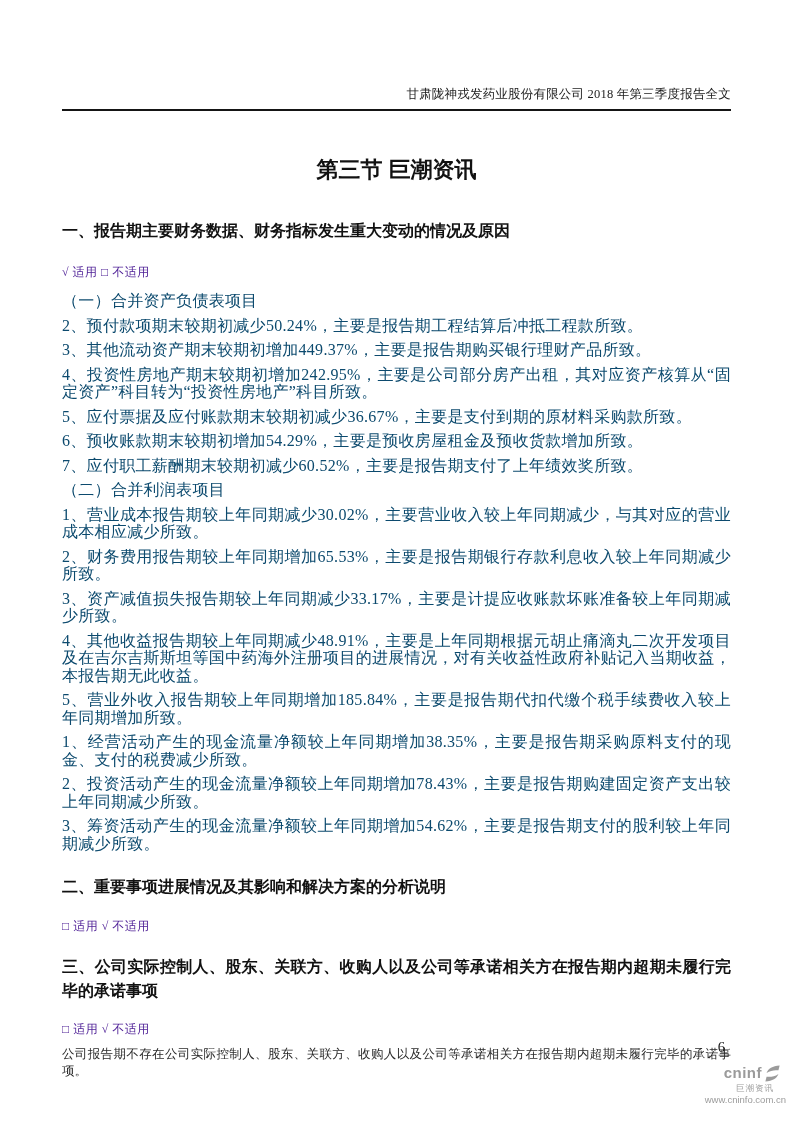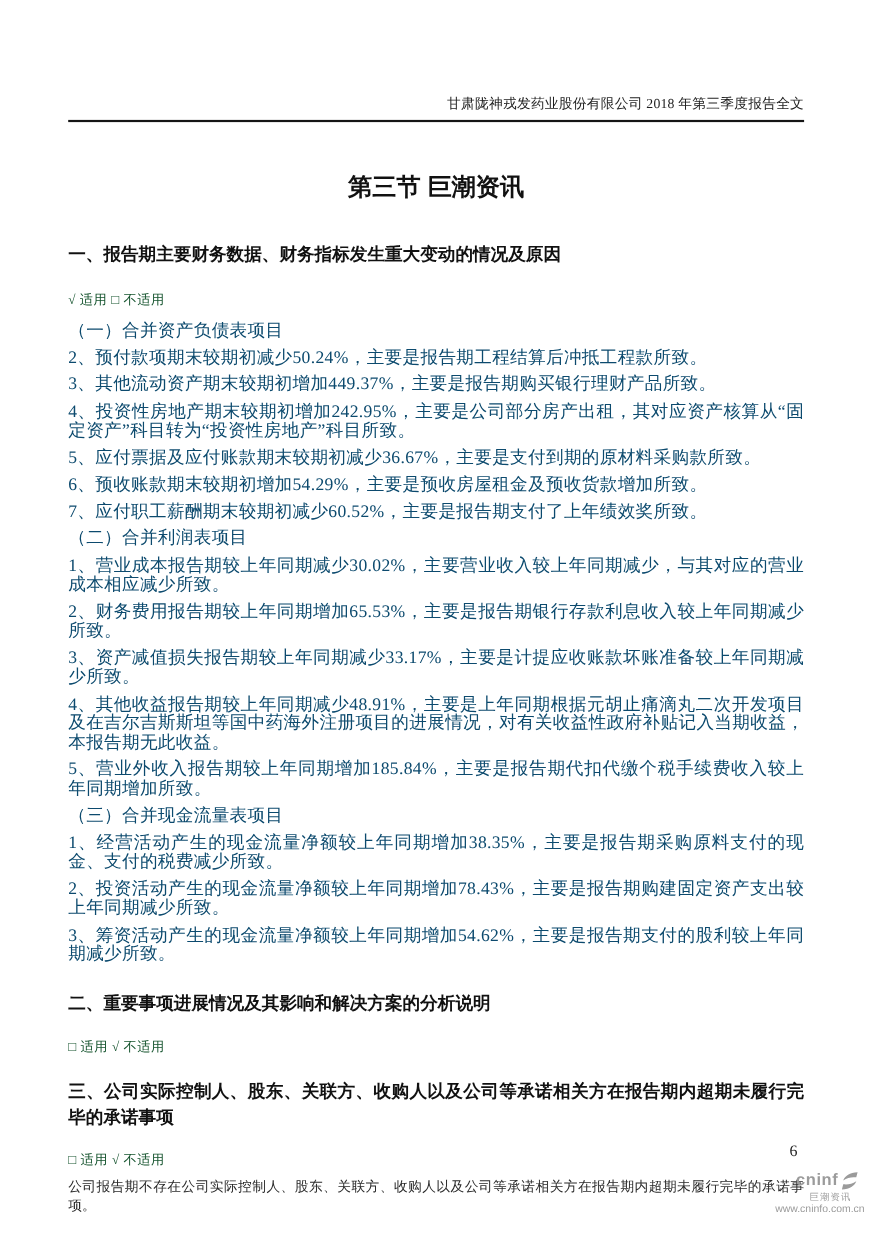--- a/index.html
+++ b/index.html
@@ -45,21 +45,21 @@
     color: #111;
     text-align: justify;
   }
   .sec-heading.first { margin-top: 35px; }
   .sec-heading.second { margin-top: 24px; }
   .sec-heading.third { margin-top: 22px; }
 
   .applicability {
     font-size: 12px;
     line-height: 16px;
-    color: #14532d;
+    color: #4c1d95;
     letter-spacing: 0.5px;
   }
   .applicability.a1 { margin-top: 20px; margin-bottom: 12px; }
   .applicability.a2 { margin-top: 18px; }
   .applicability.a3 { margin-top: 17px; }
 
   .body-para, .sub-heading {
     font-size: 16px;
     line-height: 17.5px;
     margin-bottom: 7px;
@@ -126,21 +126,20 @@
     <p class="body-para">6、预收账款期末较期初增加54.29%，主要是预收房屋租金及预收货款增加所致。</p>
     <p class="body-para">7、应付职工薪酬期末较期初减少60.52%，主要是报告期支付了上年绩效奖所致。</p>
 
     <div class="sub-heading">（二）合并利润表项目</div>
     <p class="body-para">1、营业成本报告期较上年同期减少30.02%，主要营业收入较上年同期减少，与其对应的营业成本相应减少所致。</p>
     <p class="body-para">2、财务费用报告期较上年同期增加65.53%，主要是报告期银行存款利息收入较上年同期减少所致。</p>
     <p class="body-para">3、资产减值损失报告期较上年同期减少33.17%，主要是计提应收账款坏账准备较上年同期减少所致。</p>
     <p class="body-para">4、其他收益报告期较上年同期减少48.91%，主要是上年同期根据元胡止痛滴丸二次开发项目及在吉尔吉斯斯坦等国中药海外注册项目的进展情况，对有关收益性政府补贴记入当期收益，本报告期无此收益。</p>
     <p class="body-para">5、营业外收入报告期较上年同期增加185.84%，主要是报告期代扣代缴个税手续费收入较上年同期增加所致。</p>
 
-    <div class="sub-heading">（三）合并现金流量表项目</div>
     <p class="body-para">1、经营活动产生的现金流量净额较上年同期增加38.35%，主要是报告期采购原料支付的现金、支付的税费减少所致。</p>
     <p class="body-para">2、投资活动产生的现金流量净额较上年同期增加78.43%，主要是报告期购建固定资产支出较上年同期减少所致。</p>
     <p class="body-para">3、筹资活动产生的现金流量净额较上年同期增加54.62%，主要是报告期支付的股利较上年同期减少所致。</p>
 
     <div class="sec-heading second">二、重要事项进展情况及其影响和解决方案的分析说明</div>
     <div class="applicability a2">□ 适用 √ 不适用</div>
 
     <div class="sec-heading third">三、公司实际控制人、股东、关联方、收购人以及公司等承诺相关方在报告期内超期未履行完毕的承诺事项</div>
     <div class="applicability a3">□ 适用 √ 不适用</div>
     <p class="closing-para">公司报告期不存在公司实际控制人、股东、关联方、收购人以及公司等承诺相关方在报告期内超期未履行完毕的承诺事项。</p>

